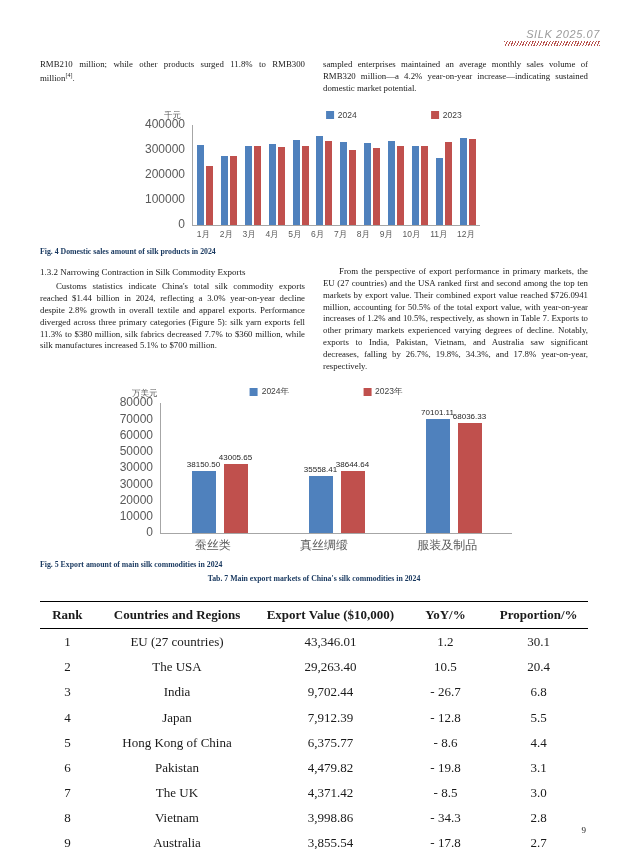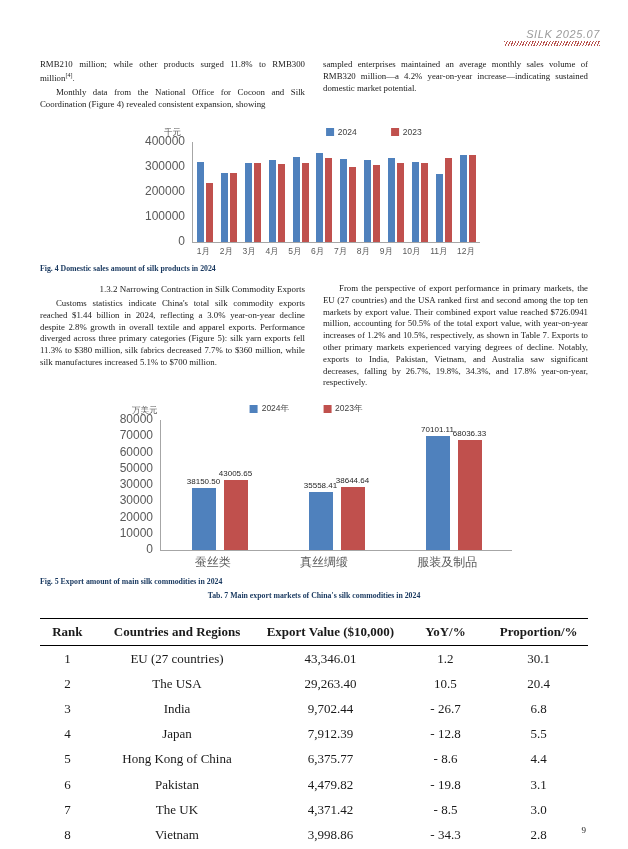--- a/index.html
+++ b/index.html
@@ -9,31 +9,31 @@
   .journal-title{font-family:"Liberation Sans","DejaVu Sans",sans-serif;font-style:italic;
         color:#9b9b9b;font-size:11px;letter-spacing:.6px;}
   .head-stripe{width:96px;height:5px;margin-top:1px;
         background:repeating-linear-gradient(115deg,#b8534f 0,#b8534f 1px,#fff 1px,#fff 2.6px);}
   .content{padding:0 40px;}
   .cols{display:flex;gap:18px;margin-top:13px;}
   .col{flex:1;font-size:8.8px;line-height:1.34;text-align:justify;}
   .col p{margin:0 0 3px 0;}
   .indent{text-indent:16px;}
   sup{font-size:6px;}
-  .section-h{font-size:9px;margin:0 0 4px 0;text-align:right;}
+  .section-h{font-size:9px;margin:0 0 4px 0;text-align:left;}
   
   .chart{margin:10px auto 0 auto;font-family:"Liberation Sans","DejaVu Sans",sans-serif;color:#595959;}
   .chart.fig4{width:332px;}
   .chart.fig5{width:396px;}
   .c-head{position:relative;height:15px;margin-bottom:3px;}
   .c-ylabel{position:absolute;left:16px;bottom:0;font-size:8.5px;}
   .c-legend{position:absolute;bottom:2px;display:flex;gap:34px;transform:translateX(-50%);}
   .fig4 .c-legend{left:68%;}
   .fig5 .c-legend{left:48%;}
-  .c-leg-item{display:flex;align-items:center;gap:4px;font-size:8.5px;color:#404040;}
+  .c-leg-item{display:flex;align-items:center;gap:4px;font-size:8.5px;color:#404040;margin-left:40px;}
   .c-swatch{width:8px;height:8px;display:inline-block;}
   .c-body{display:flex;}
   .c-yaxis{position:relative;width:44px;}
   .c-ytick{position:absolute;right:7px;font-size:12px;line-height:1;}
   .c-plot{flex:1;display:flex;justify-content:space-around;align-items:flex-end;
         border-left:1px solid #a6a6a6;border-bottom:1px solid #a6a6a6;}
   .c-group{display:flex;align-items:flex-end;}
   .fig4 .c-group{gap:2px;}
   .fig5 .c-group{gap:8px;}
   .c-barwrap{position:relative;display:flex;align-items:flex-end;}
@@ -60,21 +60,20 @@
   <div class="page-head">
     <span class="journal-title">SILK 2025.07</span>
     <span class="head-stripe"></span>
   </div>
 
   <div class="content">
 
     <div class="cols">
       <div class="col">
         <p><span>RMB210 million; while other products surged 11.8% to RMB300 million</span><sup>[4]</sup><span>.</span></p>
-        <p class="indent">Monthly data from the National Office for Cocoon and Silk Coordination (Figure 4) revealed consistent expansion, showing</p>
       </div>
       <div class="col">
         <p>sampled enterprises maintained an average monthly sales volume of RMB320 million—a 4.2% year-on-year increase—indicating sustained domestic market potential.</p>
       </div>
     </div>
 
     <div class="chart fig4">
         <div class="c-head">
           <span class="c-ylabel">千元</span>
           <div class="c-legend">

